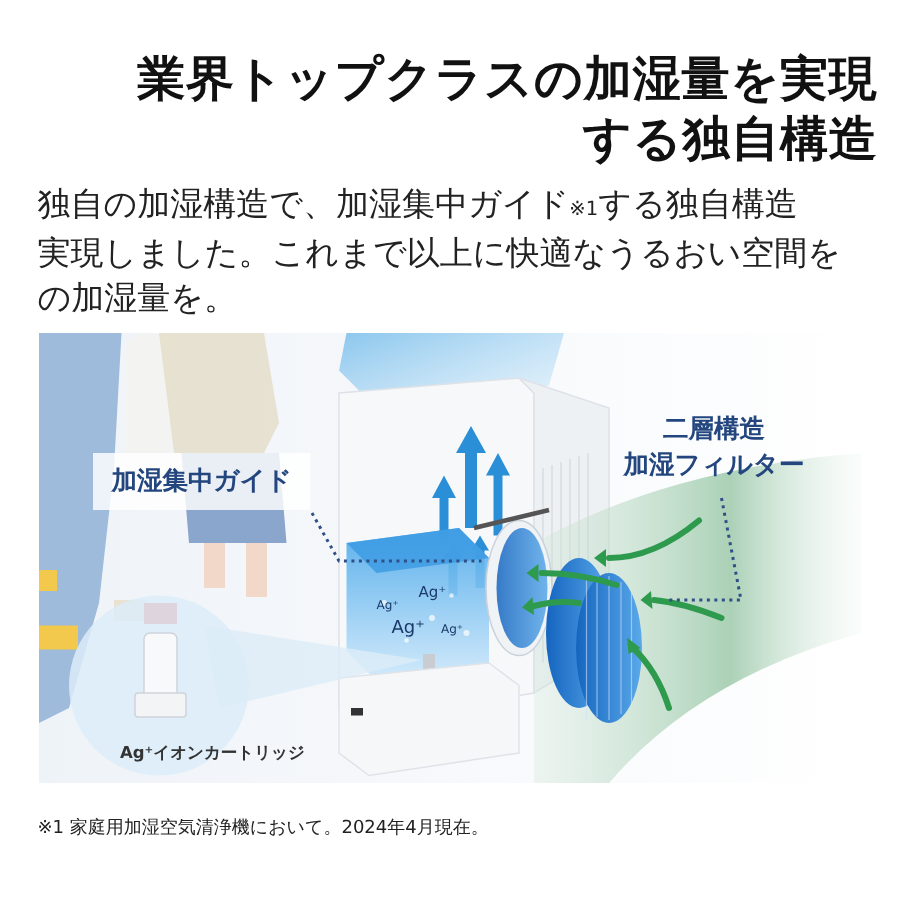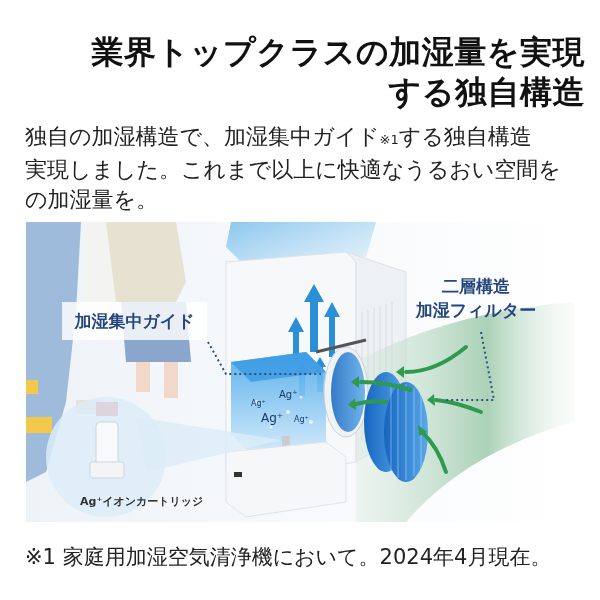--- a/index.html
+++ b/index.html
@@ -5,21 +5,21 @@
   html, body { margin:0; padding:0; background:#ffffff; }
   body { width:600px; height:600px; position:relative; overflow:hidden;
          font-family: "DejaVu Sans", "Liberation Sans", sans-serif; color:#1a1a1a; }
   .title { position:absolute; left:25px; top:32px; width:560px; margin:0;
            font-size:32px; font-weight:bold; line-height:40px; letter-spacing:0.5px; color:#111;text-align:right; }
   .body-text { position:absolute; left:25px; top:122px; width:565px; margin:0;
            font-size:22px; line-height:30px; color:#222; }
   .note-sup { font-size:13px; }
   .figure { position:absolute; left:26px; top:222px; width:548px; height:300px; overflow:hidden;
             background:linear-gradient(90deg,#eef3f8 0%, #f6f8fb 45%, #ffffff 100%); }
-  .footer { position:absolute; left:25px; top:543px; font-size:21px; color:#222; margin:0; }
+  .footer { position:absolute; left:25px; top:543px; font-size:12px; color:#222; margin:0; }
   .label { position:absolute; font-weight:bold; color:#24467e; font-size:17px; line-height:24px; text-align:center;
            font-family:"DejaVu Sans", sans-serif; }
   .label-guide { left:36px; top:80px; width:145px; height:38px; line-height:38px; background:rgba(255,255,255,0.82); }
   .label-filter { left:380px; top:52px; width:140px; }
   .cart-label { position:absolute; left:54px; top:272px; font-size:11px; font-weight:bold; color:#333; }
   svg { position:absolute; left:0; top:0; }
 </style>
 </head>
 <body>
 

